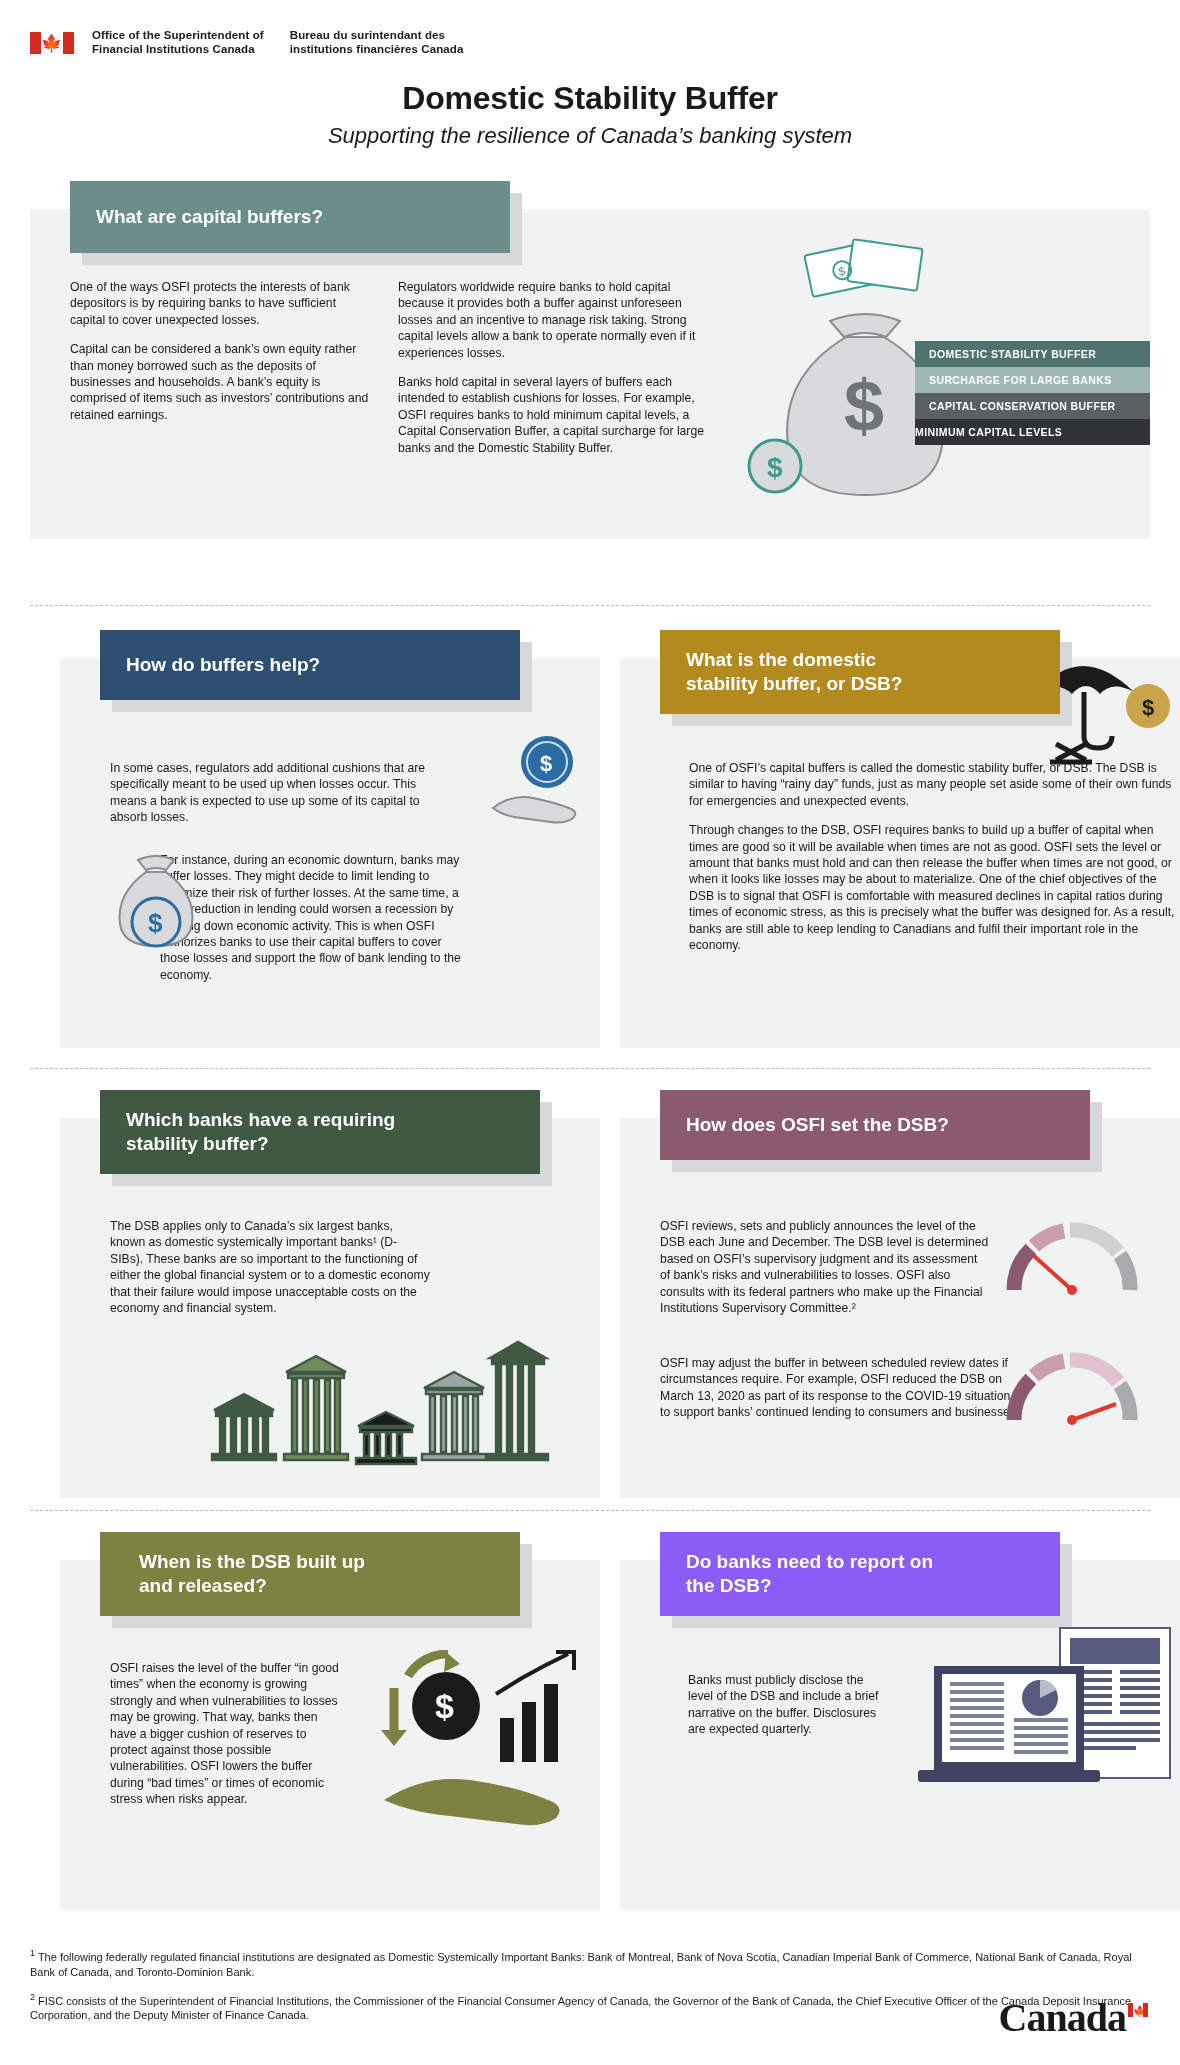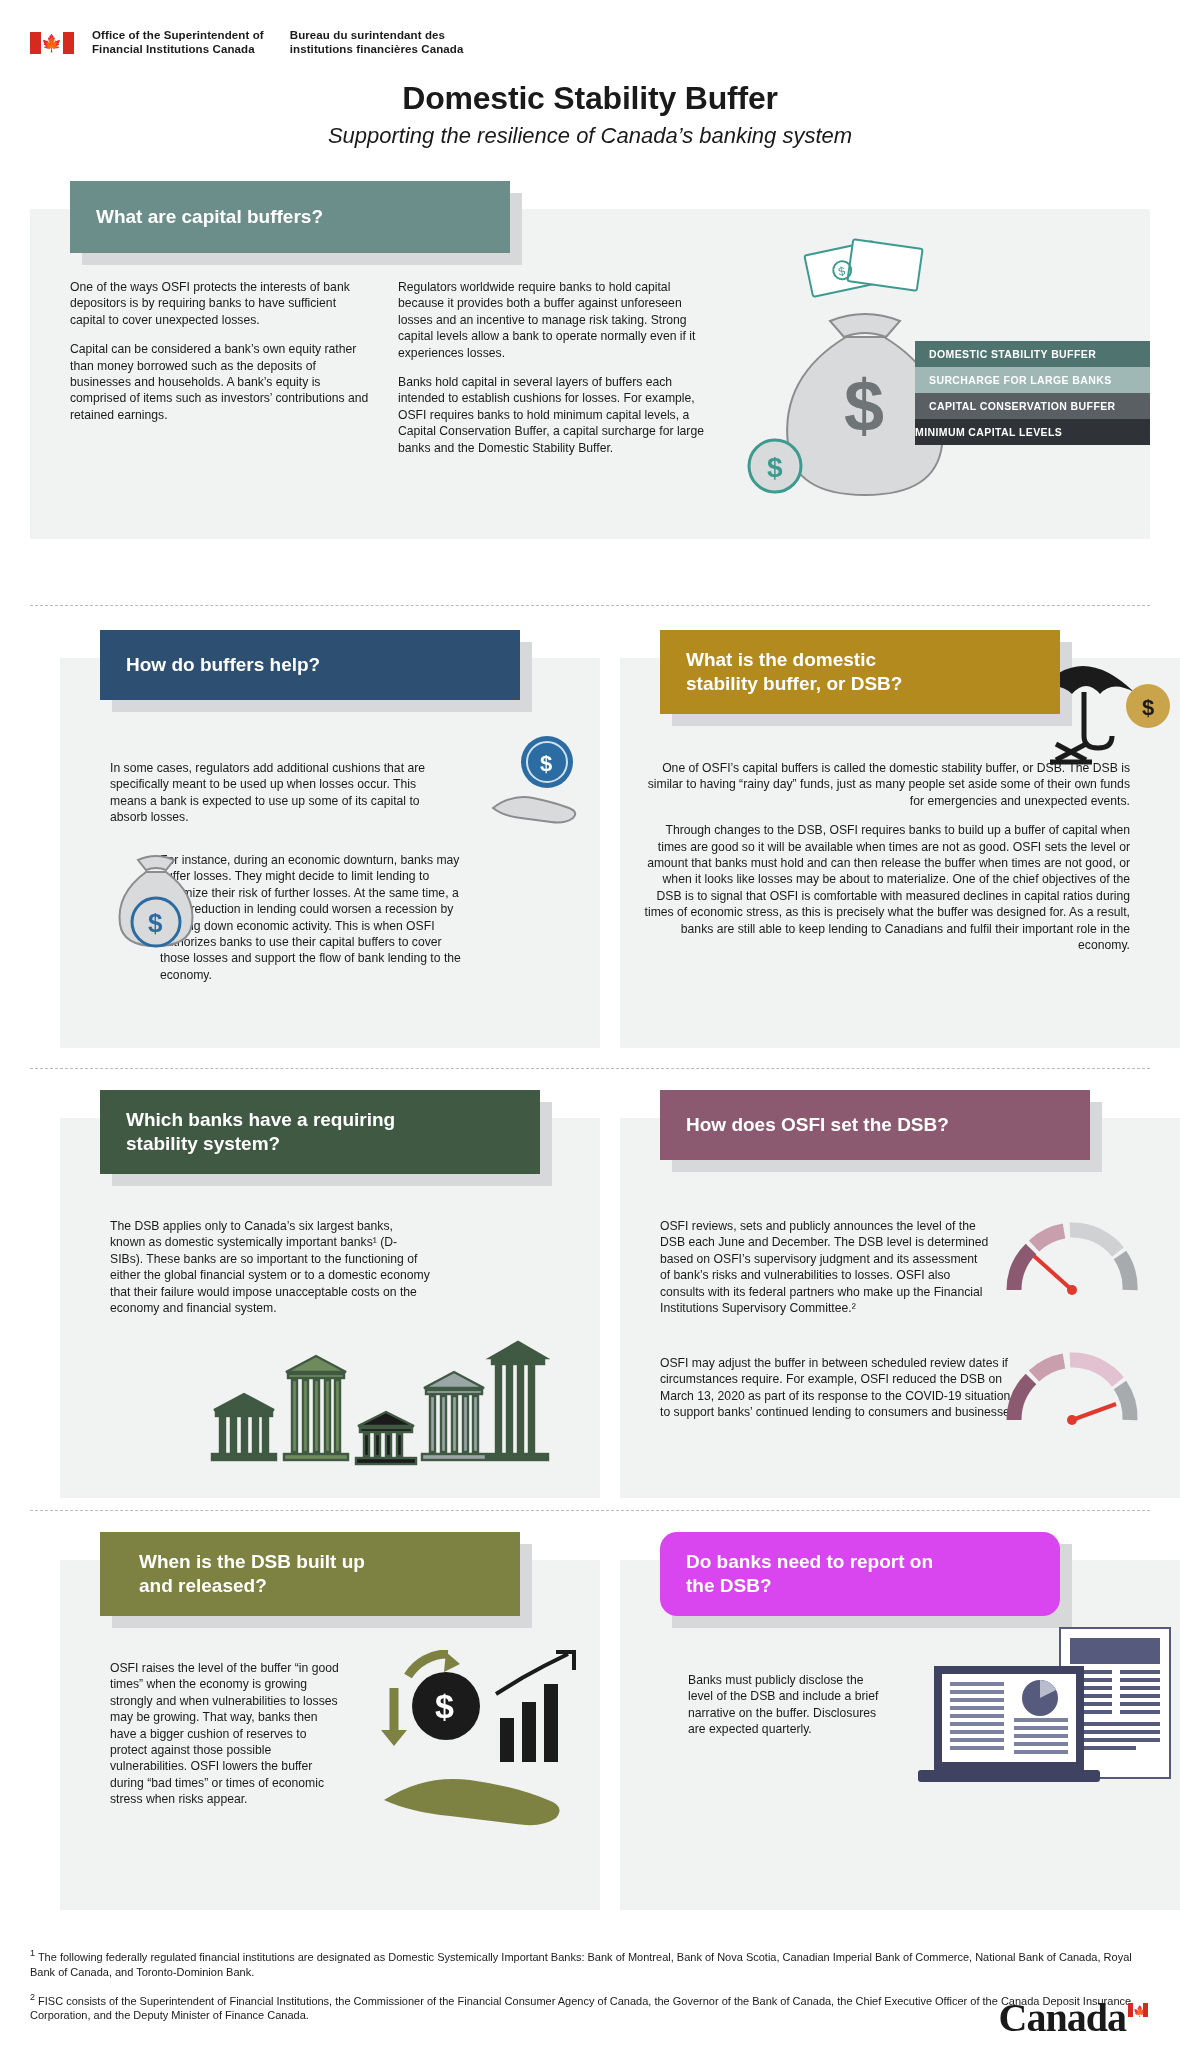--- a/index.html
+++ b/index.html
@@ -188,37 +188,37 @@
 
     <svg width="190" height="130" viewBox="0 0 190 130" style="position:absolute; left:960px; top:10px;">
       <path d="M18 52 q42 -52 96 0 q-22 -12 -34 2 q-14 -16 -28 0 q-14 -14 -34 -2z" fill="#1b1b1b"></path>
       <path d="M64 52 v44 q0 12 14 12 q14 0 14 -12" fill="none" stroke="#1b1b1b" stroke-width="5"></path>
       <circle cx="128" cy="66" r="22" fill="#caa44a"></circle>
       <text x="122" y="75" font-size="22" fill="#1b1b1b" font-family="Liberation Sans, sans-serif" font-weight="bold">$</text>
       <path d="M36 104 l30 16 M66 104 l-30 16" stroke="#1b1b1b" stroke-width="5"></path>
       <path d="M30 122 h42" stroke="#1b1b1b" stroke-width="5"></path>
     </svg>
 
-    <div class="body-text" style="position:absolute; left:580px; top:130px; width:490px;text-align:right;">
+    <div class="body-text" style="position:absolute; left:629px; top:130px; width:490px;">
       <p>One of OSFI’s capital buffers is called the domestic stability buffer, or DSB. The DSB is similar to having “rainy day” funds, just as many people set aside some of their own funds for emergencies and unexpected events.</p>
       <p>Through changes to the DSB, OSFI requires banks to build up a buffer of capital when times are good so it will be available when times are not as good. OSFI sets the level or amount that banks must hold and can then release the buffer when times are not good, or when it looks like losses may be about to materialize.  One of the chief objectives of the DSB is to signal that OSFI is comfortable with measured declines in capital ratios during times of economic stress, as this is precisely what the buffer was designed for.  As a result, banks are still able to keep lending to Canadians and fulfil their important role in the economy.</p>
     </div>
   </div>
 
   <div class="divider" style="position:absolute; left:0; right:0; top:1068px;"></div>
 
   <div class="section" style="position:absolute; left:30px; top:1090px; width:1120px;">
 
     <div style="position:absolute; left:0; top:28px; width:540px; height:380px; background:#f1f2f2;"></div>
 
     <div class="hdr-wrap" style="position:absolute; left:40px; top:0; width:440px; height:84px;">
       <div class="hdr-shadow" style="left:12px; top:12px; width:440px; height:84px;"></div>
       <div class="hdr-box hdr" style="width:440px; height:84px; display:flex; flex-direction:column; justify-content:center; background:#3f5943;">
         <span>Which banks have a requiring</span>
-        <span>stability system?</span>
+        <span>stability buffer?</span>
       </div>
     </div>
 
     <div class="body-text" style="position:absolute; left:50px; top:128px; width:320px;">
       <p>The DSB applies only to Canada’s six largest banks, known as domestic systemically important banks¹ (D-SIBs).  These banks are so important to the functioning of either the global financial system or to a domestic economy that their failure would impose unacceptable costs on the economy and financial system.</p>
     </div>
 
     <svg width="340" height="170" viewBox="0 0 340 170" style="position:absolute; left:150px; top:212px;">
       <g fill="none" stroke="#3f5943" stroke-width="2.4">
         <g transform="translate(0,92)">
@@ -336,21 +336,21 @@
       <rect x="194" y="34" width="14" height="78" fill="#1b1b1b"></rect>
       <path d="M146 44 l26 -16 l22 -12 l24 -12" stroke="#1b1b1b" stroke-width="4" fill="none"></path>
       <path d="M206 2 h18 v18" stroke="#1b1b1b" stroke-width="4" fill="none"></path>
       <path d="M34 150 q40 -26 86 -20 q44 6 78 20 q18 6 8 18 q-14 10 -40 6 l-66 -8 q-40 -4 -66 -16z" fill="#7d8142"></path>
     </svg>
 
     <div style="position:absolute; left:560px; top:28px; width:560px; height:350px; background:#f1f2f2;"></div>
 
     <div class="hdr-wrap" style="position:absolute; left:600px; top:0; width:400px; height:84px;">
       <div class="hdr-shadow" style="left:12px; top:12px; width:400px; height:84px;"></div>
-      <div class="hdr-box hdr" style="width:400px; height:84px; display:flex; flex-direction:column; justify-content:center; background:#d946ef;border-radius:17px;">
+      <div class="hdr-box hdr" style="width:400px; height:84px; display:flex; flex-direction:column; justify-content:center; background:#8b5cf6;">
         <span>Do banks need to report on</span>
         <span>the DSB?</span>
       </div>
     </div>
 
     <div class="body-text" style="position:absolute; left:628px; top:140px; width:200px;">
       <p>Banks must publicly disclose the level of the DSB and include a brief narrative on the buffer. Disclosures are expected quarterly.</p>
     </div>
 
     <svg width="300" height="220" viewBox="0 0 300 220" style="position:absolute; left:850px; top:90px;">

